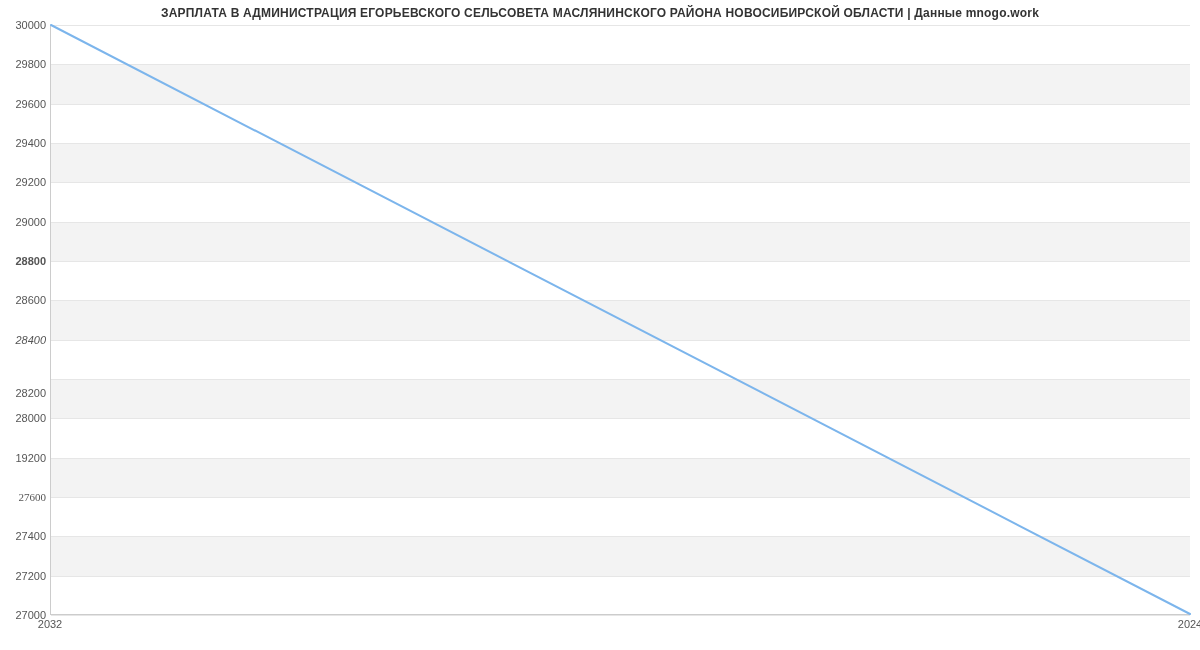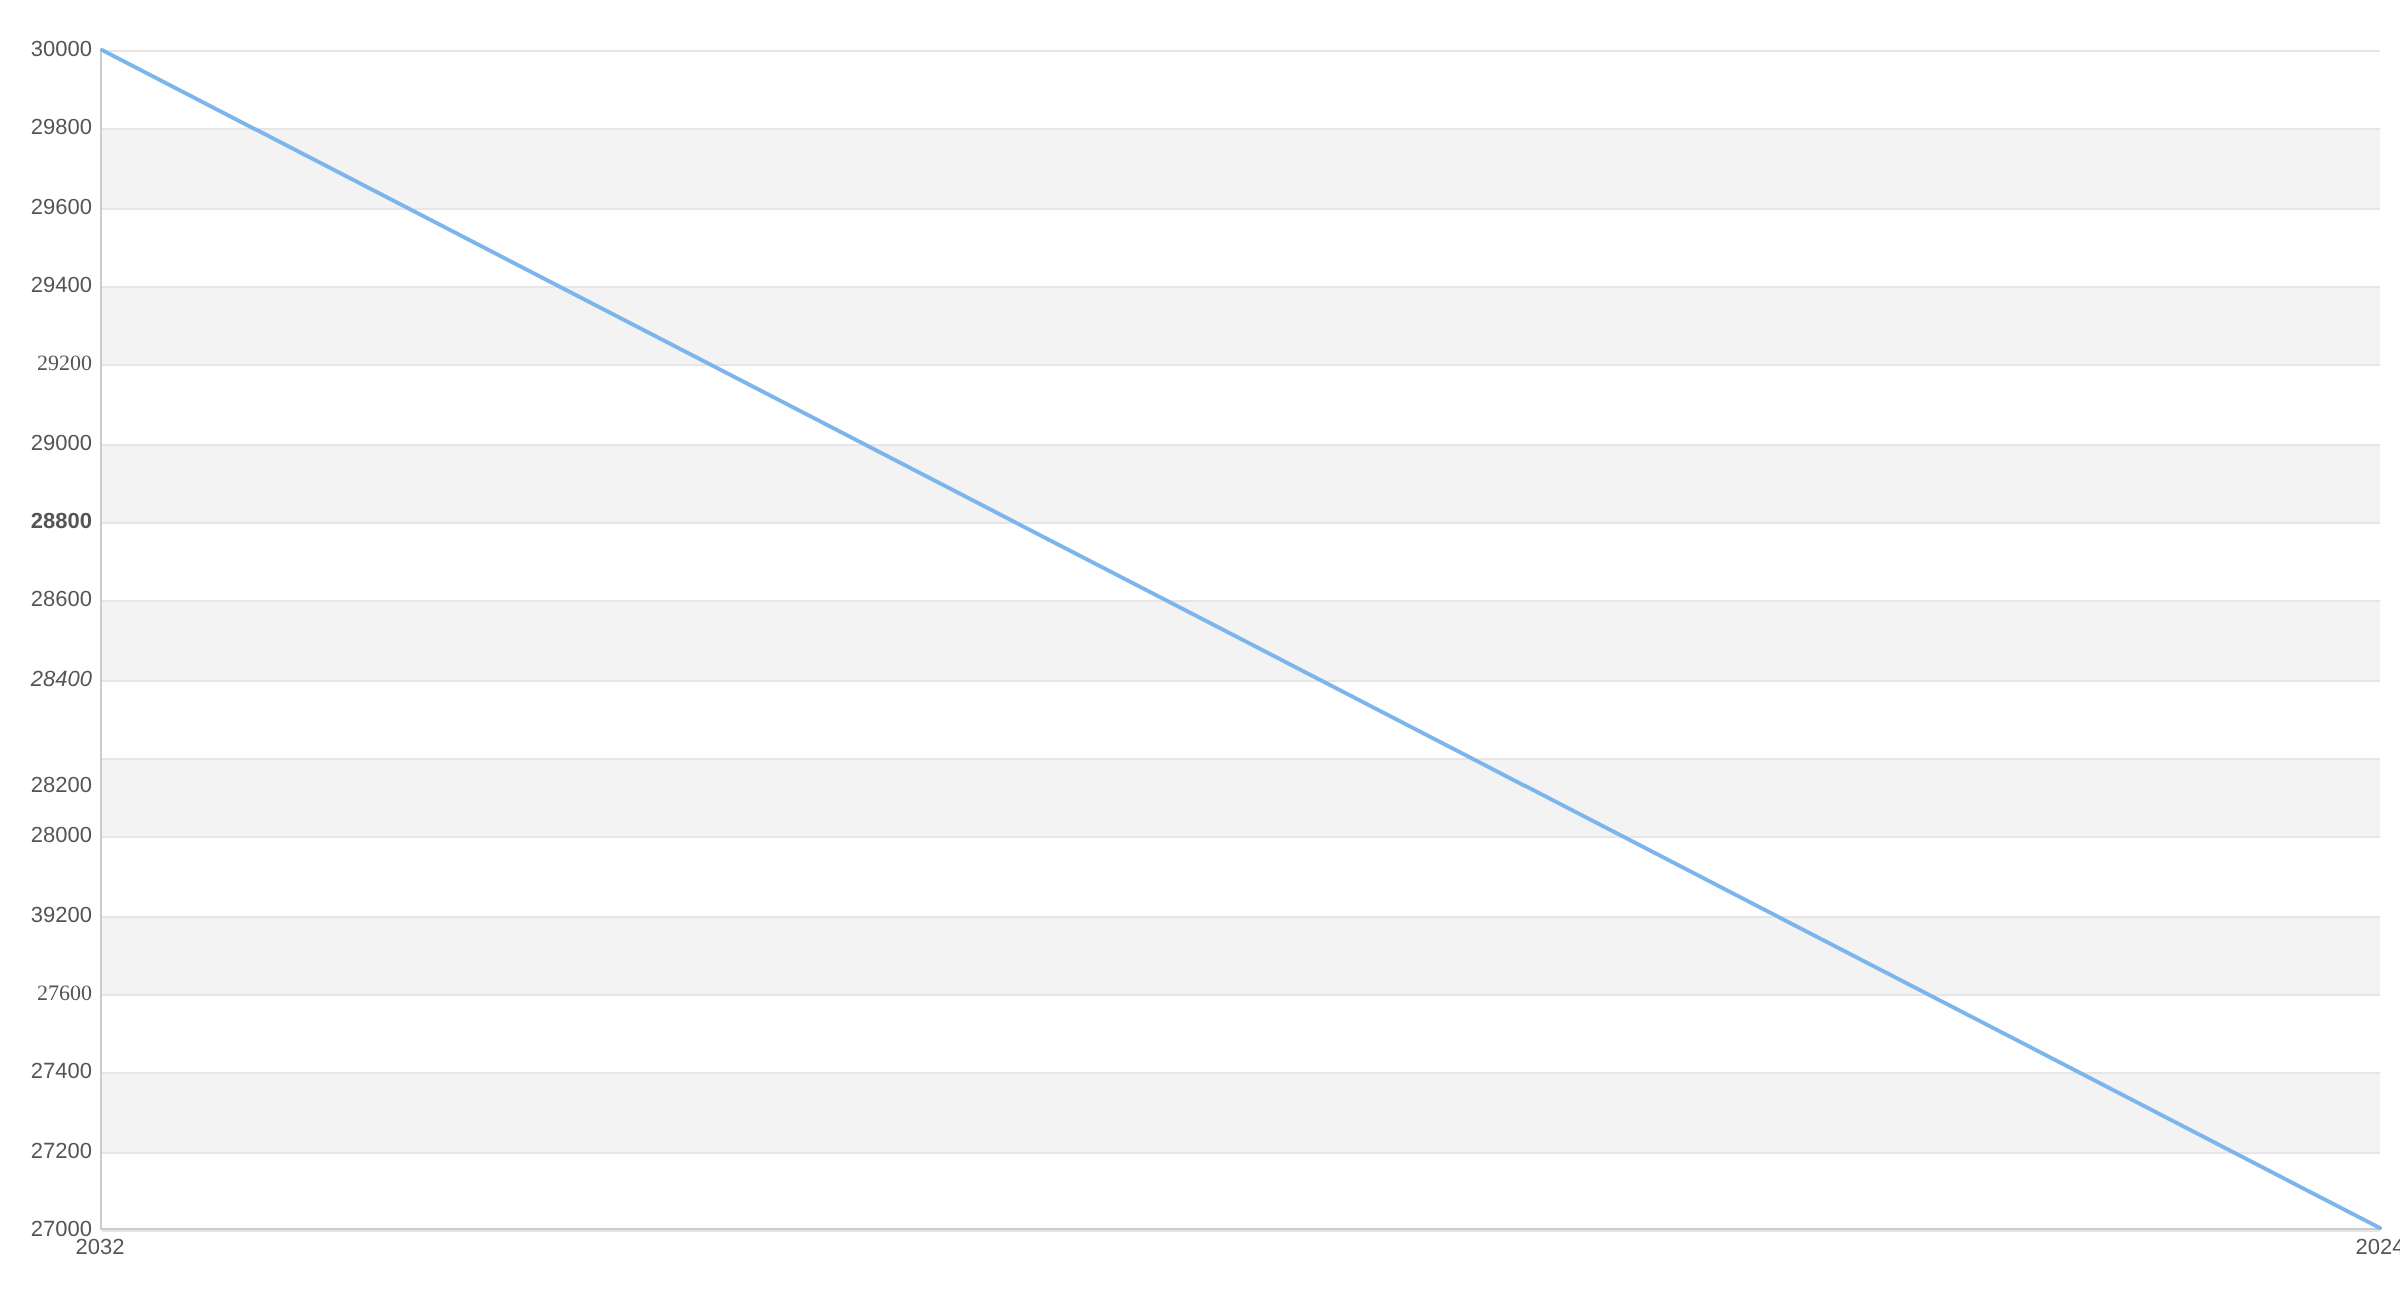--- a/index.html
+++ b/index.html
@@ -82,20 +82,21 @@
     stroke: #7cb5ec;
     stroke-width: 2;
     stroke-linejoin: round;
     stroke-linecap: round;
   }
 </style>
 </head>
 <body>
 
 <div class="chart-wrap">
+  <div class="title">ЗАРПЛАТА В АДМИНИСТРАЦИЯ ЕГОРЬЕВСКОГО СЕЛЬСОВЕТА МАСЛЯНИНСКОГО РАЙОНА НОВОСИБИРСКОЙ ОБЛАСТИ | Данные mnogo.work</div>
 
   <div class="plot" id="plot">
       <div class="band" style="top: 39.3333px; height: 39.3333px;"></div>
       <div class="band" style="top: 118px; height: 39.3333px;"></div>
       <div class="band" style="top: 196.667px; height: 39.3333px;"></div>
       <div class="band" style="top: 275.333px; height: 39.3333px;"></div>
       <div class="band" style="top: 354px; height: 39.3333px;"></div>
       <div class="band" style="top: 432.667px; height: 39.3333px;"></div>
       <div class="band" style="top: 511.333px; height: 39.3333px;"></div>
     <div class="gridline" style="top: 590px;"></div>
@@ -115,27 +116,27 @@
       <div class="gridline" style="top: 39.3333px;"></div>
       <div class="gridline" style="top: 0px;"></div>
       <svg class="series" id="series-svg" viewBox="0 0 1140 590" preserveAspectRatio="none">
       <path id="series-path" class="series-line" d="M0.00 0.00 L1140.00 590.00" style="stroke: rgb(124, 181, 236);"></path>
     </svg>
   </div>
 <div class="ytick-label" style="top: 615px;">27000</div>
     <div class="ytick-label" style="top: 575.667px;">27200</div>
     <div class="ytick-label" style="top: 536.333px;">27400</div>
     <div class="ytick-label" style="top: 497px; font-family: Liberation Serif, serif;">27600</div>
-    <div class="ytick-label" style="top: 457.667px;">39200</div>
+    <div class="ytick-label" style="top: 457.667px;">19200</div>
     <div class="ytick-label" style="top: 418.333px; text-align: center;">28000</div>
     <div class="ytick-label" style="top: 393px;">28200</div>
     <div class="ytick-label" style="top: 339.667px; font-style: italic;">28400</div>
     <div class="ytick-label" style="top: 300.333px;">28600</div>
     <div class="ytick-label" style="top: 261px; font-weight: bold;">28800</div>
     <div class="ytick-label" style="top: 221.667px;">29000</div>
-    <div class="ytick-label" style="top: 182.333px; font-family: Liberation Serif, serif;">29200</div>
+    <div class="ytick-label" style="top: 182.333px;">29200</div>
     <div class="ytick-label" style="top: 143px;">29400</div>
     <div class="ytick-label" style="top: 103.667px;">29600</div>
     <div class="ytick-label" style="top: 64.3333px;">29800</div>
     <div class="ytick-label" style="top: 25px;">30000</div>
     <div class="xtick-label" style="left: 50px;">2032</div>
     <div class="xtick-label" style="left: 1190px;">2024</div>
   </div>
 
 </body></html>

